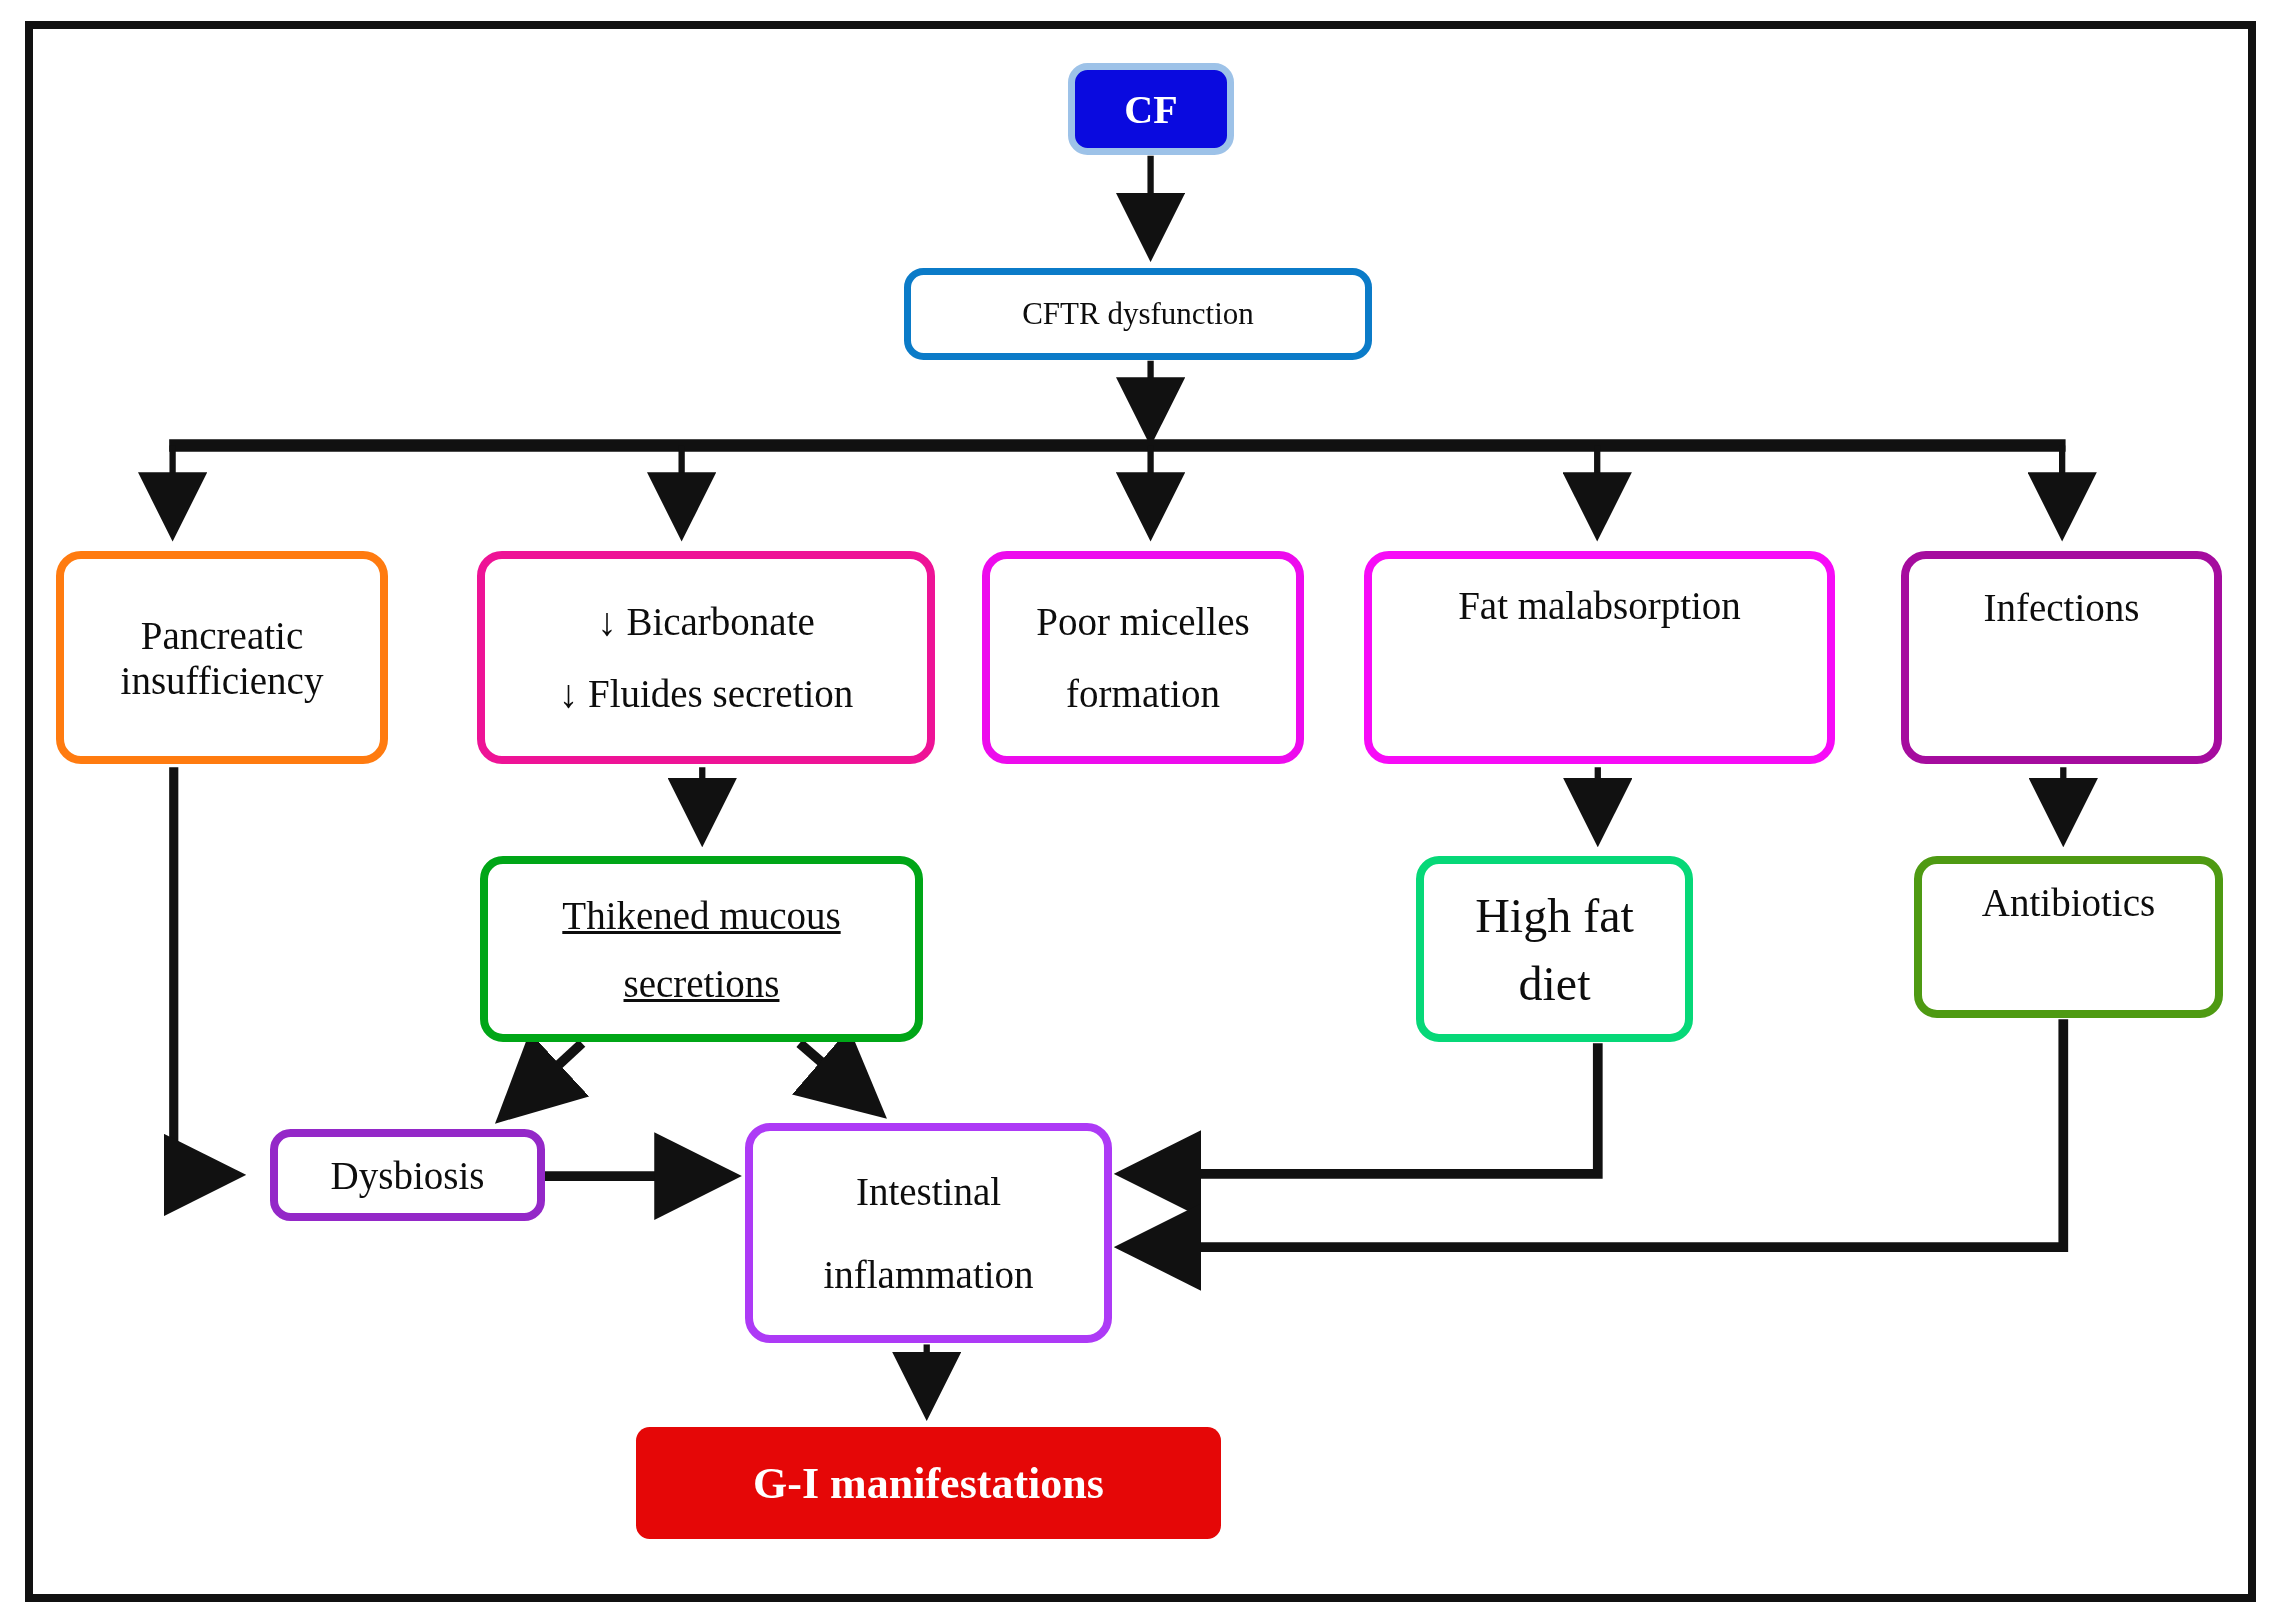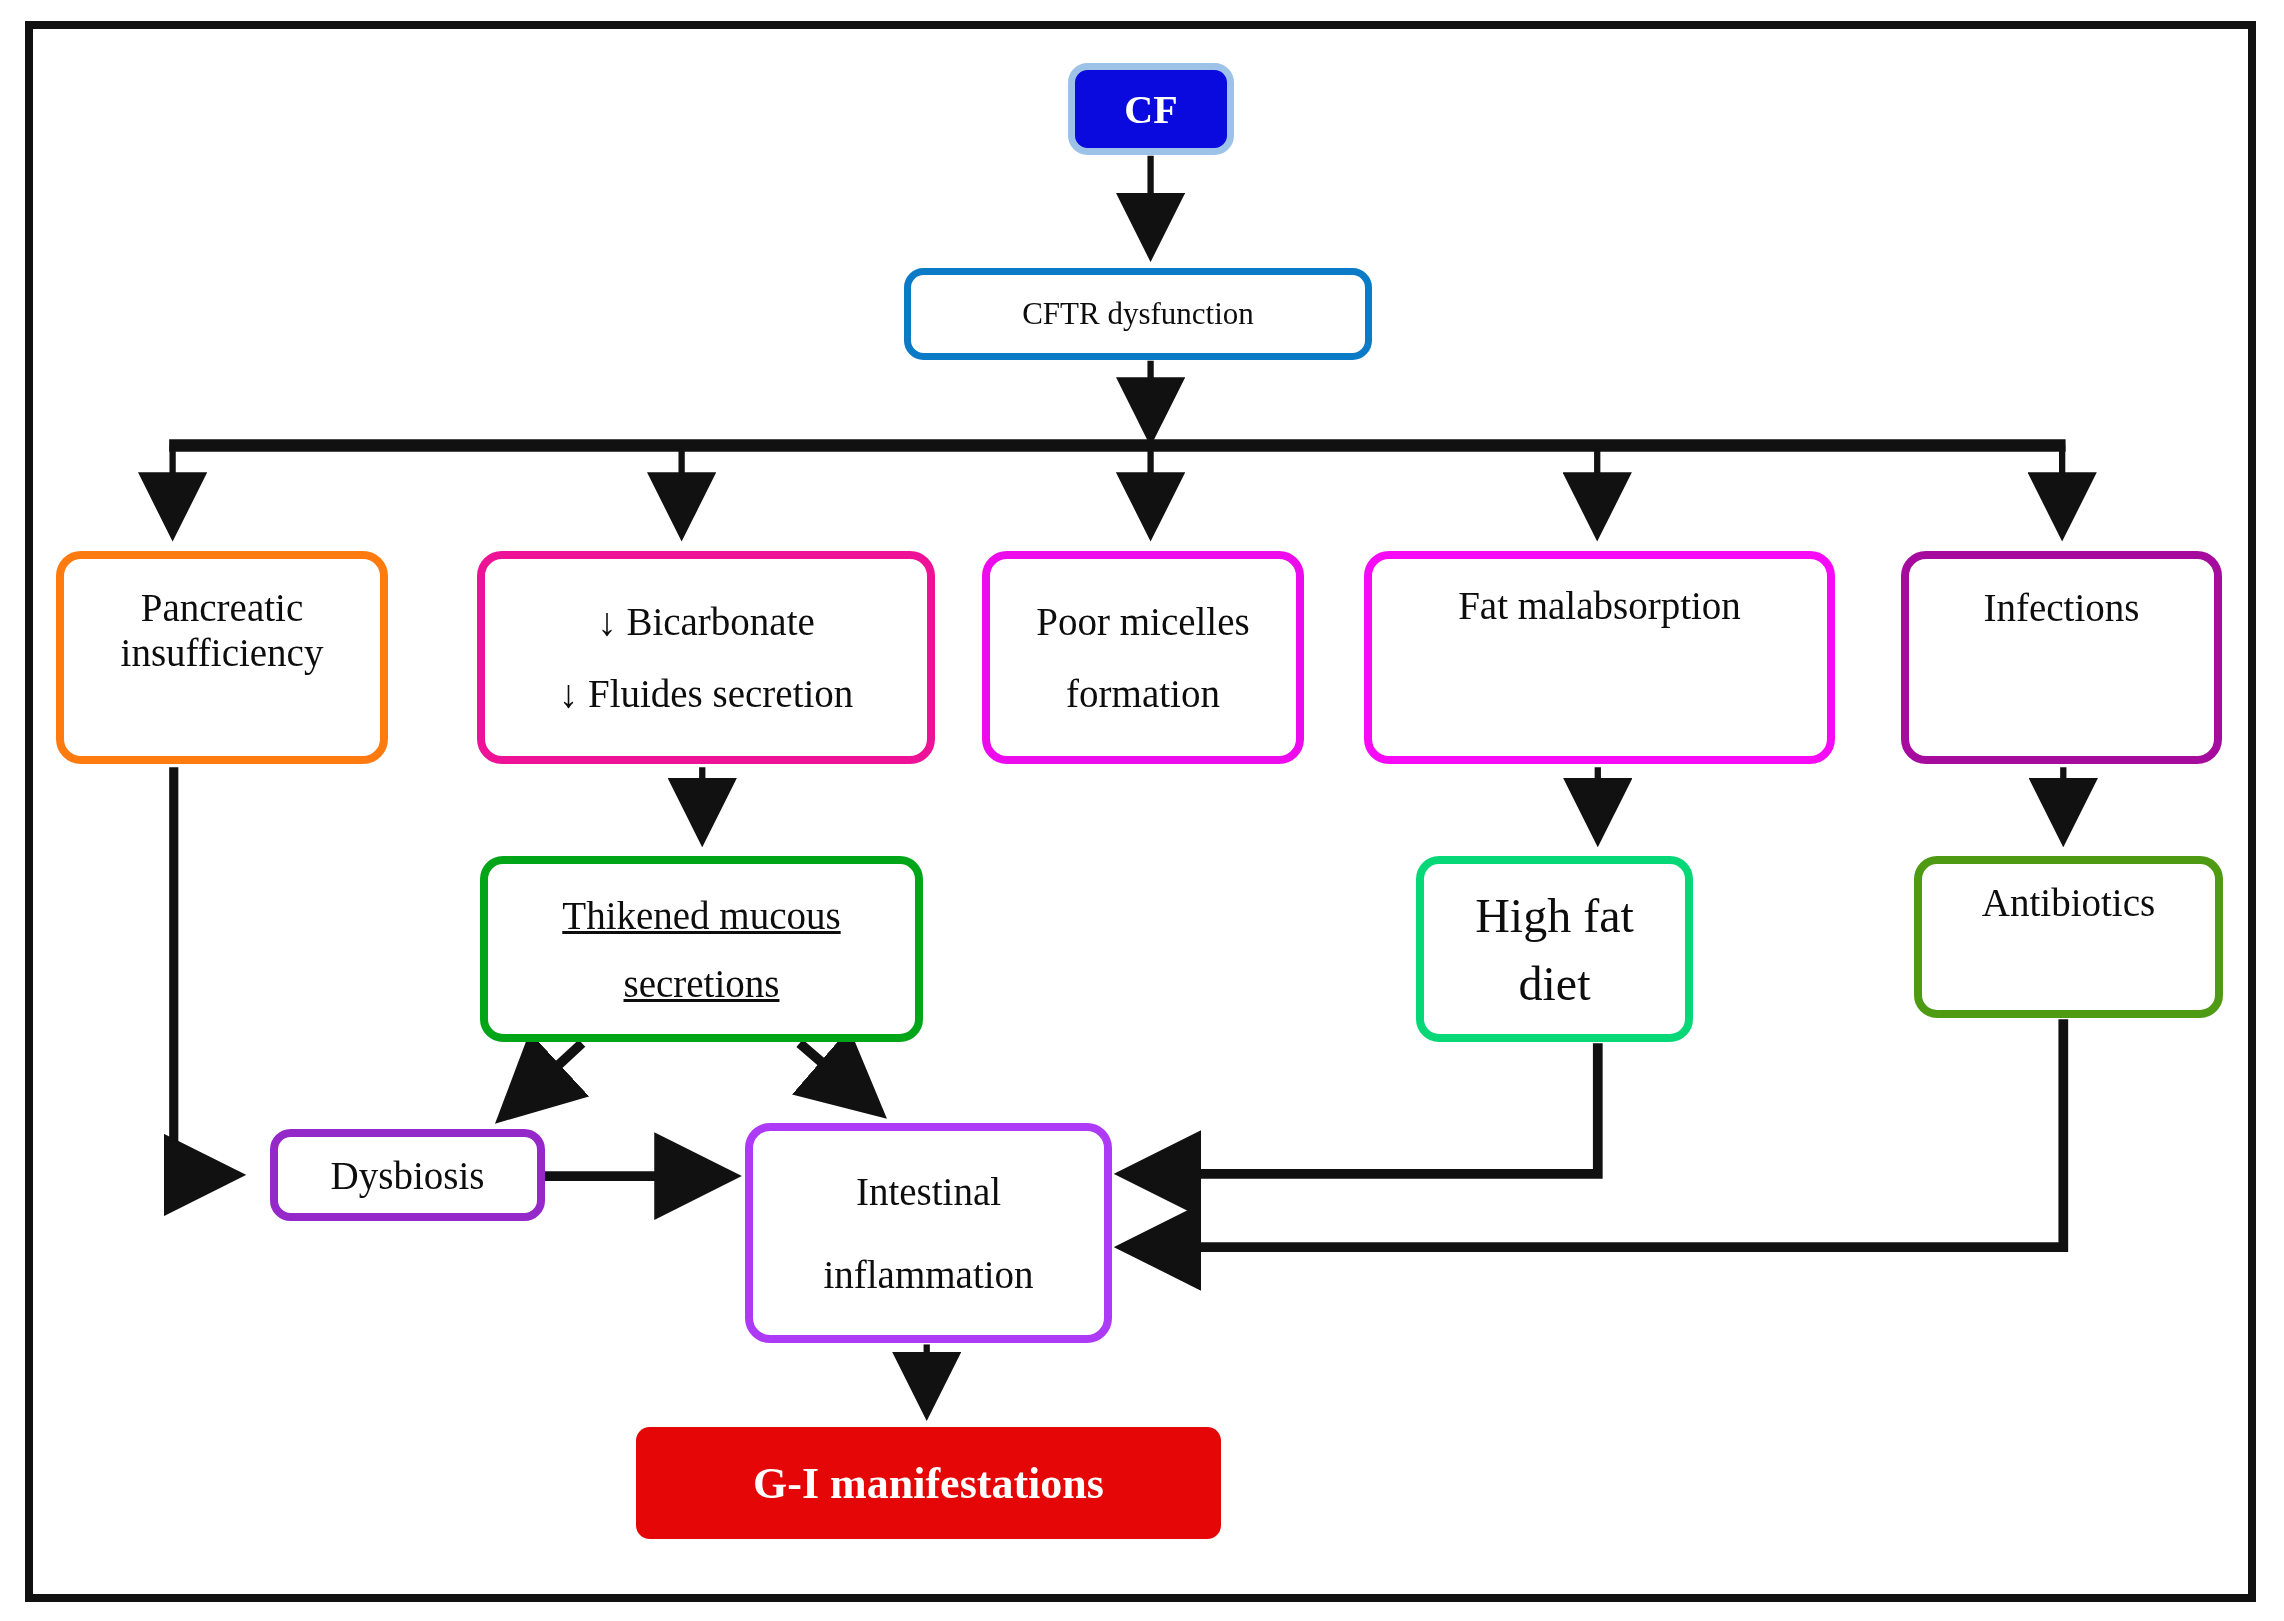--- a/index.html
+++ b/index.html
@@ -57,21 +57,21 @@
     left: 904px; top: 268px; width: 468px; height: 92px;
     border: 7.4px solid #0B7BC8;
     border-radius: 19.5px;
     font-size: 31px;
   }
   #node-pancreatic {
     left: 56px; top: 551px; width: 332px; height: 213px;
     border: 8px solid #FF7B10;
     border-radius: 25px;
     font-size: 39px;
-    justify-content: flex-start;
+    justify-content: center;
     padding: 26px 5.7px;
   }
   #node-bicarb {
     left: 477px; top: 551px; width: 458px; height: 213px;
     border: 8px solid #EE1396;
     border-radius: 25px;
     font-size: 39px;
     justify-content: space-around;
     padding: 26px 5.7px;
   }

